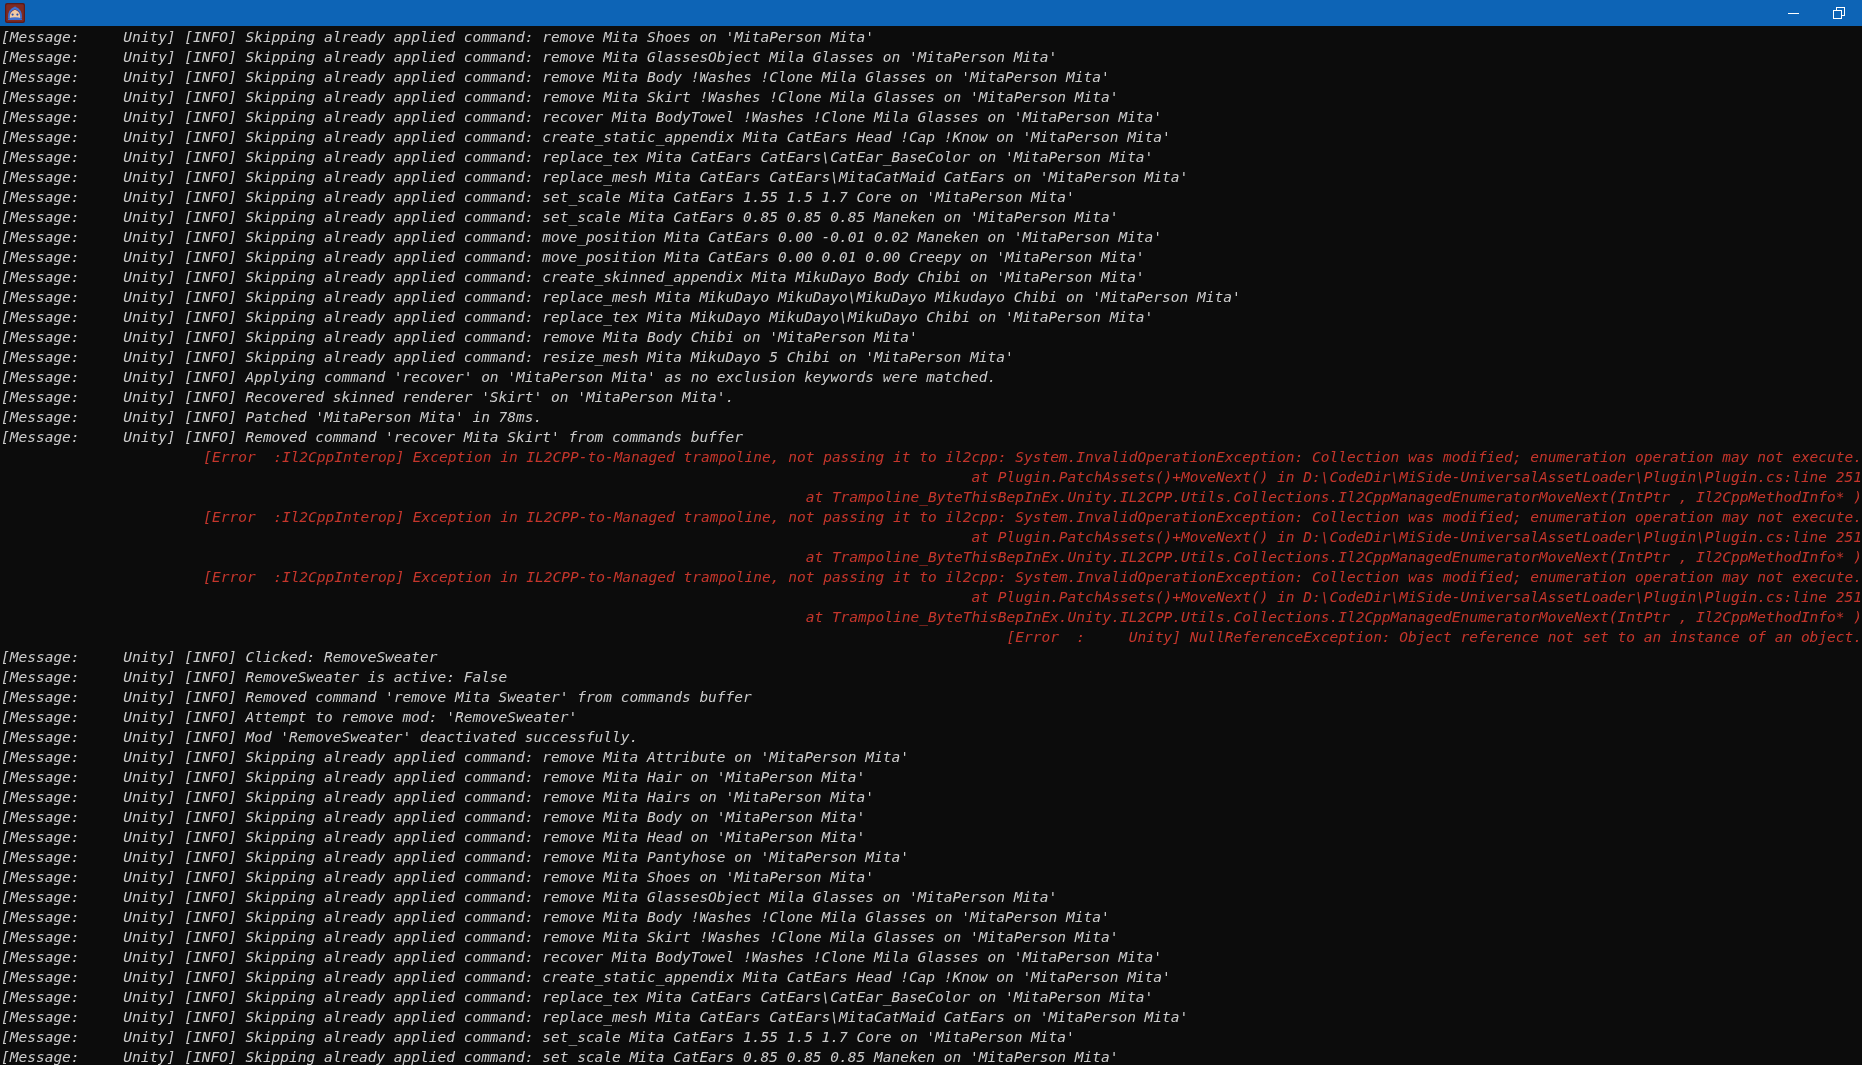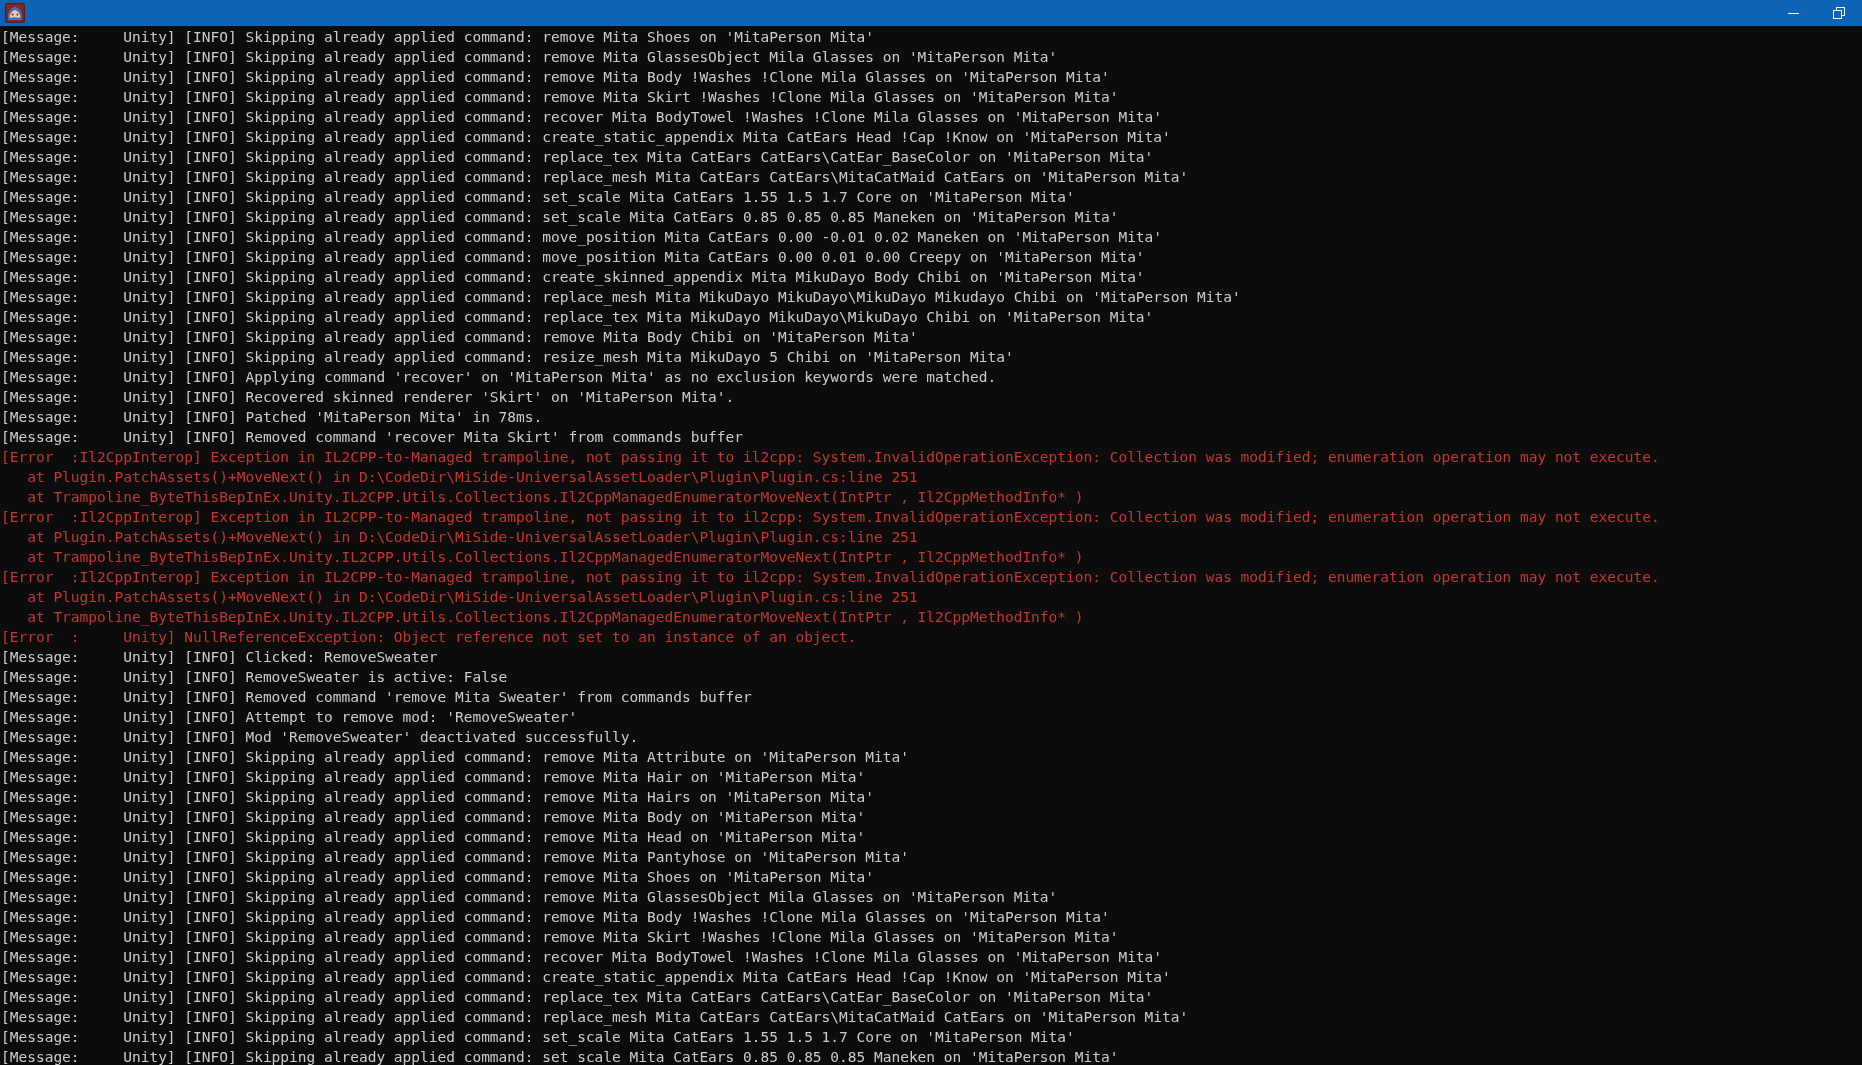--- a/index.html
+++ b/index.html
@@ -39,22 +39,22 @@
 
   
   .console {
     flex:1 1 auto; overflow:hidden;
     padding:1px 0 0 1px;
     font-family:"DejaVu Sans Mono","Liberation Mono",monospace;
     font-size:14.5px; line-height:20px;
     color:var(--msg);
     white-space:pre;
   }
-  .line { height:20px; white-space:pre; }
-  .lvl-error { color:var(--err); }
+  .line { height:20px; white-space:pre;font-style:italic; }
+  .lvl-error { color:var(--err);text-align:right; }
 </style>
 </head>
 <body style="--titlebar: #0D64B6; --msg: #CCCCCC; --err: #C5362C; background: rgb(12, 12, 12);">
 
 <div class="window">
 
   <div class="titlebar">
     <svg class="app-icon" viewBox="0 0 20 20" aria-hidden="true">
       <rect x="0" y="0" width="20" height="20" rx="2" fill="#5A1A1A"></rect>
       <rect x="1.2" y="1.2" width="17.6" height="17.6" rx="1.5" fill="#7E2A23"></rect>

